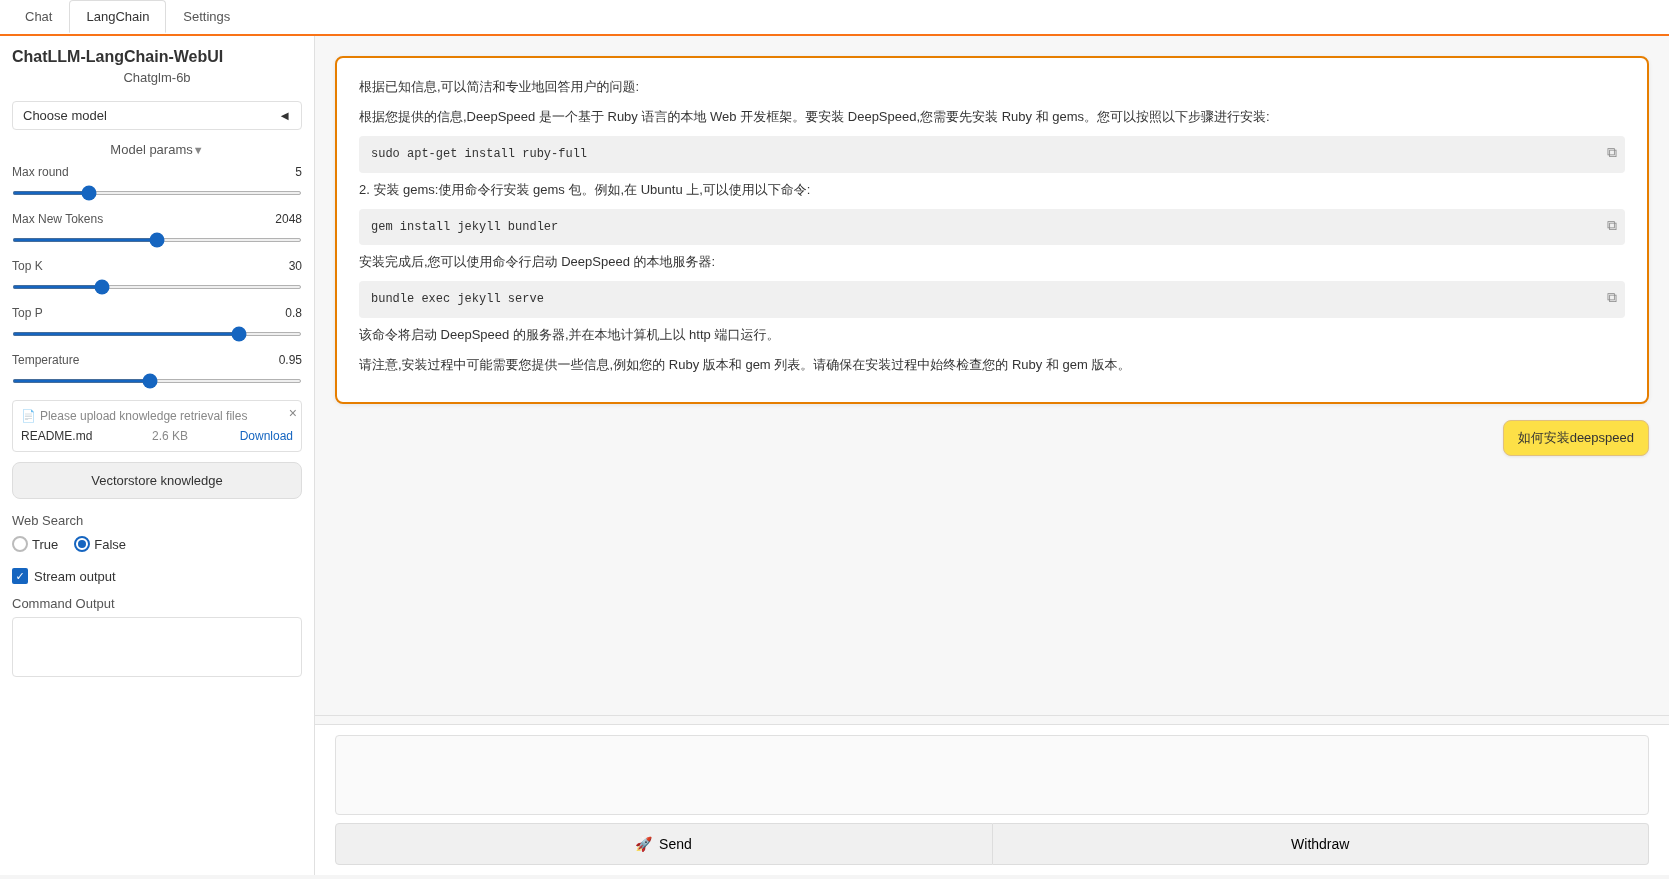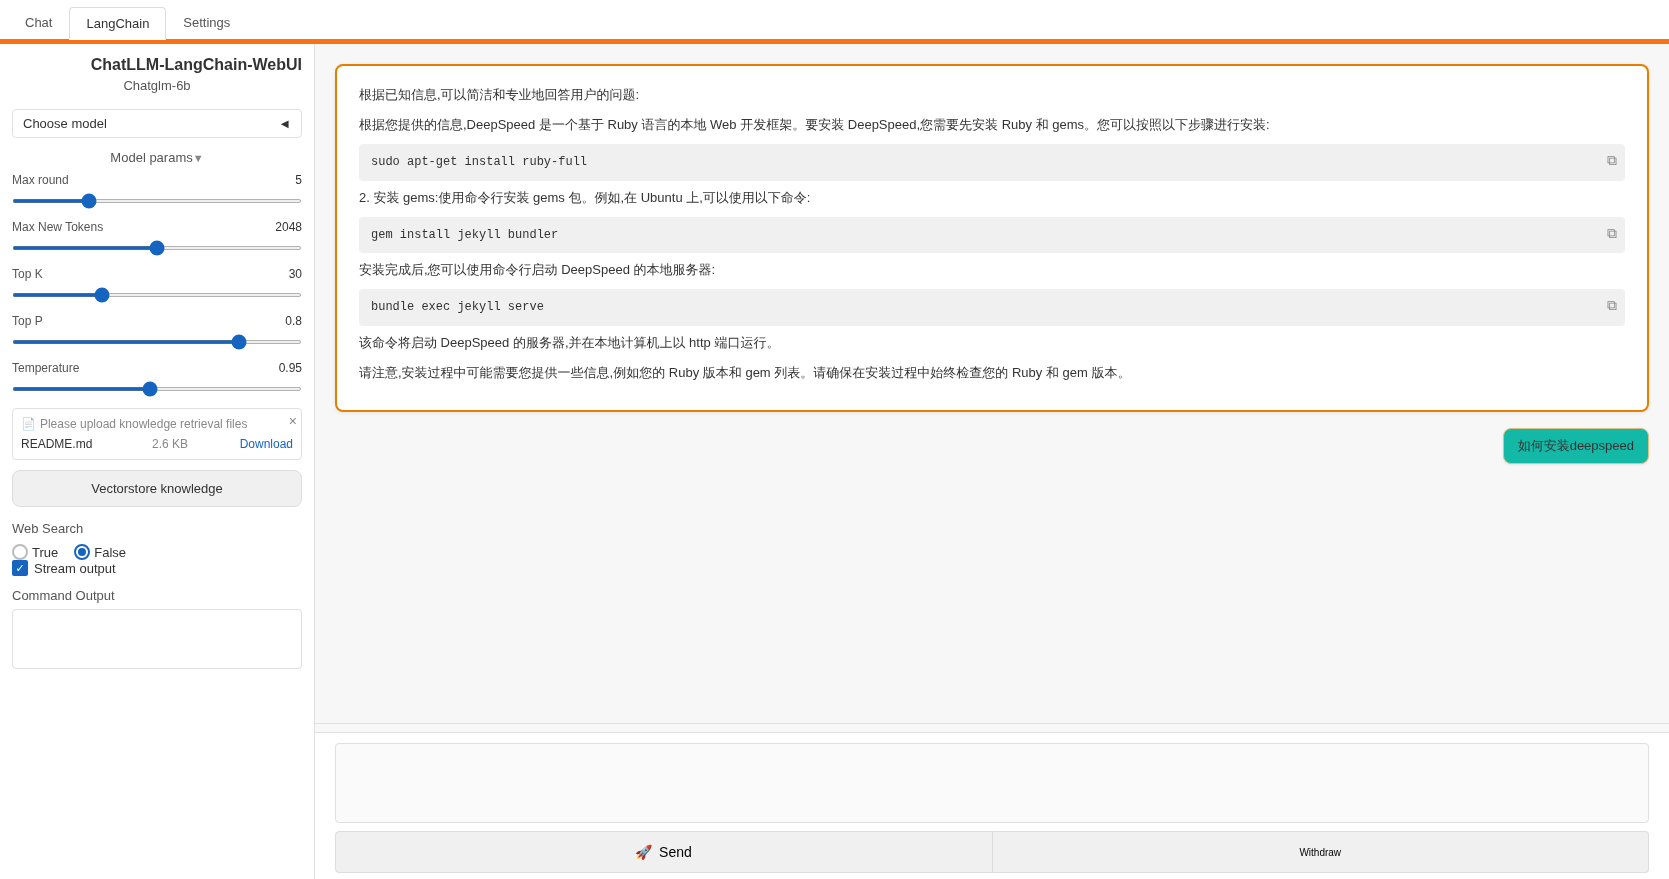--- a/index.html
+++ b/index.html
@@ -1,28 +1,28 @@
 <!DOCTYPE html>
 <html><head>
   <meta charset="utf-8">
   <style>
     * { box-sizing: border-box; margin: 0; padding: 0; }
     body { font-family: -apple-system, BlinkMacSystemFont, 'Segoe UI', sans-serif; background: #f5f5f5; font-size: 13px; color: #333; height: 879px; overflow: hidden; }
 
     
-    .tabs { display: flex; align-items: flex-end; background: #fff; border-bottom: 5px solid #f97316; padding: 0 8px; height: 44px; }
+    .tabs { display: flex; align-items: flex-start; background: #fff; border-bottom: 2px solid #f97316; padding: 0 8px; height: 36px; }
     .tab { padding: 8px 16px; cursor: pointer; border: 1px solid transparent; border-radius: 4px 4px 0 0; font-size: 13px; color: #555; }
     .tab.active { background: #fff; border: 1px solid #ddd; border-bottom: 1px solid #fff; margin-bottom: -1px; color: #333; }
 
     
     .layout { display: flex; height: calc(879px - 40px); }
 
     
     .sidebar { width: 315px; min-width: 315px; background: #fff; border-right: 1px solid #e0e0e0; display: flex; flex-direction: column; overflow-y: auto; padding: 12px; }
-    .sidebar-title { text-align: right; font-size: 16px; font-weight: 600; margin-bottom: 4px; }
+    .sidebar-title { text-align: left; font-size: 16px; font-weight: 600; margin-bottom: 4px; }
     .sidebar-subtitle { text-align: center; font-size: 13px; color: #555; margin-bottom: 16px; }
 
     .section-header { display: flex; align-items: center; justify-content: center; font-size: 13px; font-weight: 400; color: #555; margin-bottom: 8px; }
     .section-header .arrow { font-size: 11px; color: #888; cursor: pointer; }
 
     .param-row { margin-bottom: 14px; }
     .param-label { display: flex; justify-content: space-between; font-size: 12px; color: #555; margin-bottom: 4px; }
     .param-value { font-size: 12px; color: #333; }
     input[type=range] { width: 100%; height: 4px; accent-color: #1565c0; cursor: pointer; }
 
@@ -32,56 +32,56 @@
     .file-upload-label { font-size: 12px; color: #888; display: flex; align-items: center; gap: 4px; }
     .file-row { display: flex; align-items: center; justify-content: space-between; margin-top: 6px; font-size: 12px; }
     .file-name { color: #333; }
     .file-size { color: #888; margin-left: 8px; }
     .download-link { color: #1565c0; cursor: pointer; }
     .close-btn-file { position: absolute; top: 4px; right: 4px; cursor: pointer; color: #888; font-size: 14px; background: none; border: none; }
 
     .vectorstore-btn { width: 100%; padding: 10px; background: #f0f0f0; border: 1px solid #ddd; border-radius: 8px; cursor: pointer; font-size: 13px; font-weight: 500; color: #333; margin-bottom: 14px; }
 
     .web-search-label { font-size: 13px; color: #555; margin-bottom: 8px; }
-    .radio-group { display: flex; gap: 16px; margin-bottom: 0; }
+    .radio-group { display: flex; gap: 16px; margin-bottom: 16px; }
     .radio-item { display: flex; align-items: center; gap: 4px; font-size: 13px; cursor: pointer; }
     .radio-circle { width: 16px; height: 16px; border-radius: 50%; border: 2px solid #1565c0; display: flex; align-items: center; justify-content: center; }
     .radio-circle.checked::after { content: ''; width: 8px; height: 8px; border-radius: 50%; background: #1565c0; }
     .radio-circle.unchecked { border-color: #bbb; }
 
     .stream-row { display: flex; align-items: center; gap: 6px; font-size: 13px; color: #333; margin-bottom: 12px; }
     .checkbox-box { width: 16px; height: 16px; background: #1565c0; border-radius: 2px; display: flex; align-items: center; justify-content: center; }
     .checkbox-box::after { content: '✓'; color: #fff; font-size: 11px; }
 
     .cmd-label { font-size: 13px; color: #555; margin-bottom: 6px; }
     .cmd-output { border: 1px solid #e0e0e0; border-radius: 4px; height: 60px; width: 100%; resize: none; font-size: 12px; padding: 4px; }
 
     
     .main { flex: 1; display: flex; flex-direction: column; background: #f7f7f7; overflow: hidden; }
 
     .chat-area { flex: 1; overflow-y: auto; padding: 20px; display: flex; flex-direction: column; gap: 16px; }
 
     
     .user-bubble-container { display: flex; justify-content: flex-end; }
-    .user-bubble { background: #14b8a6; border: 1px solid #e0c080; border-radius: 8px; padding: 8px 14px; max-width: 300px; font-size: 13px; color: #333; box-shadow: 0 1px 3px rgba(0,0,0,0.08); }
+    .user-bubble { background: #fde047; border: 1px solid #e0c080; border-radius: 8px; padding: 8px 14px; max-width: 300px; font-size: 13px; color: #333; box-shadow: 0 1px 3px rgba(0,0,0,0.08); }
 
     
     .ai-card { background: #fff; border: 2px solid #e67e00; border-radius: 8px; padding: 18px 22px; font-size: 13px; color: #333; line-height: 1.7; box-shadow: 0 1px 4px rgba(0,0,0,0.08); }
     .ai-card p { margin-bottom: 8px; }
 
     .code-block { background: #f0f0f0; border-radius: 4px; padding: 8px 12px; font-family: 'Courier New', monospace; font-size: 12px; color: #333; margin: 6px 0; position: relative; }
     .copy-icon { position: absolute; right: 8px; top: 6px; cursor: pointer; color: #888; font-size: 14px; }
 
     
     .input-section { background: #fff; border-top: 1px solid #e0e0e0; padding: 10px 20px; display: flex; flex-direction: column; gap: 8px; }
     .input-box { width: 100%; border: 1px solid #e0e0e0; border-radius: 4px; padding: 10px; font-size: 13px; height: 80px; resize: none; outline: none; background: #fafafa; }
 
     .btn-row { display: flex; gap: 0; }
     .send-btn { flex: 1; padding: 12px; background: #f0f0f0; border: 1px solid #ddd; border-radius: 4px 0 0 4px; cursor: pointer; font-size: 14px; font-weight: 500; display: flex; align-items: center; justify-content: center; gap: 6px; }
-    .withdraw-btn { flex: 1; padding: 12px; background: #f0f0f0; border: 1px solid #ddd; border-left: none; border-radius: 0 4px 4px 0; cursor: pointer; font-size: 10px; font-weight: 500; }
+    .withdraw-btn { flex: 1; padding: 12px; background: #f0f0f0; border: 1px solid #ddd; border-left: none; border-radius: 0 4px 4px 0; cursor: pointer; font-size: 14px; font-weight: 500; }
 
     .divider { height: 1px; background: #e0e0e0; margin: 8px 0; }
   </style>
 </head>
 <body>
 
 <div class="tabs">
   <div class="tab">Chat</div>
   <div class="tab active">LangChain</div>
   <div class="tab">Settings</div>

